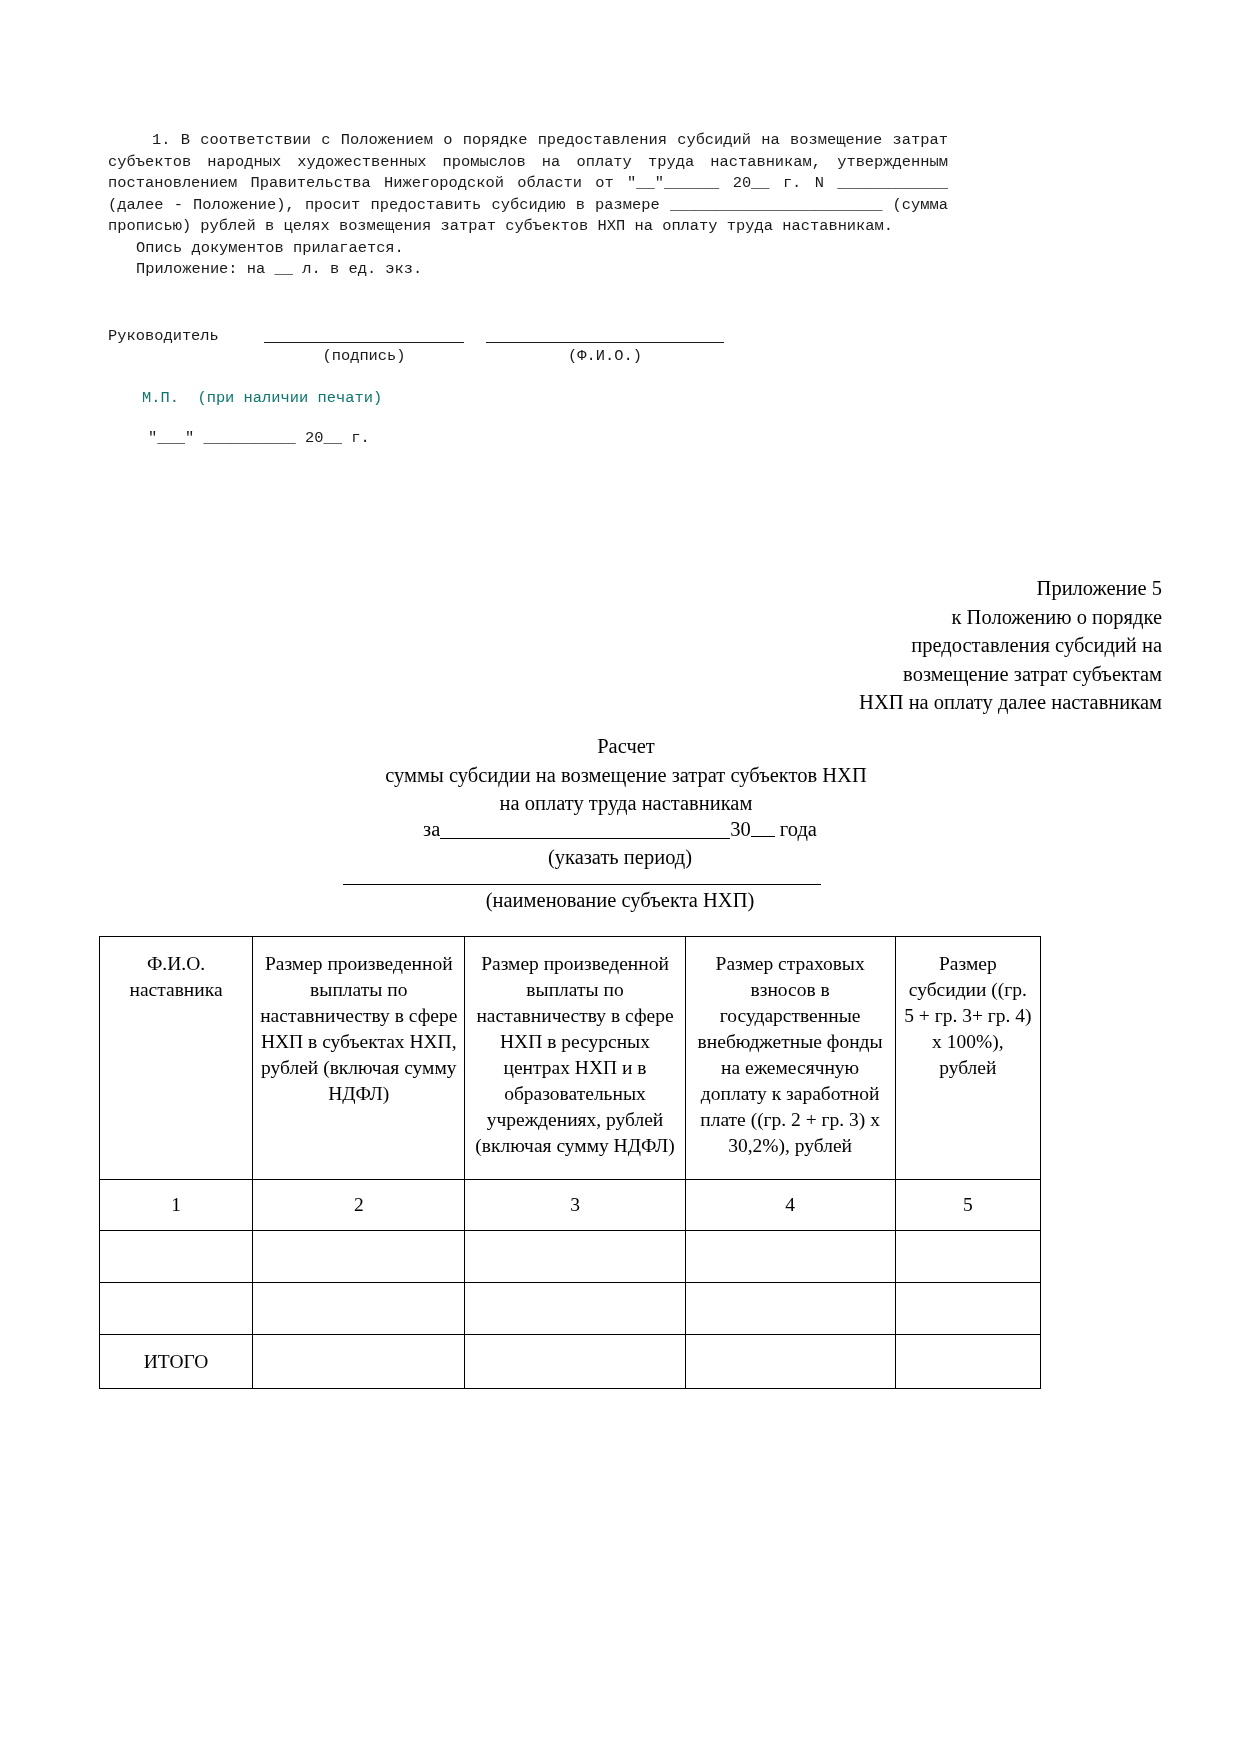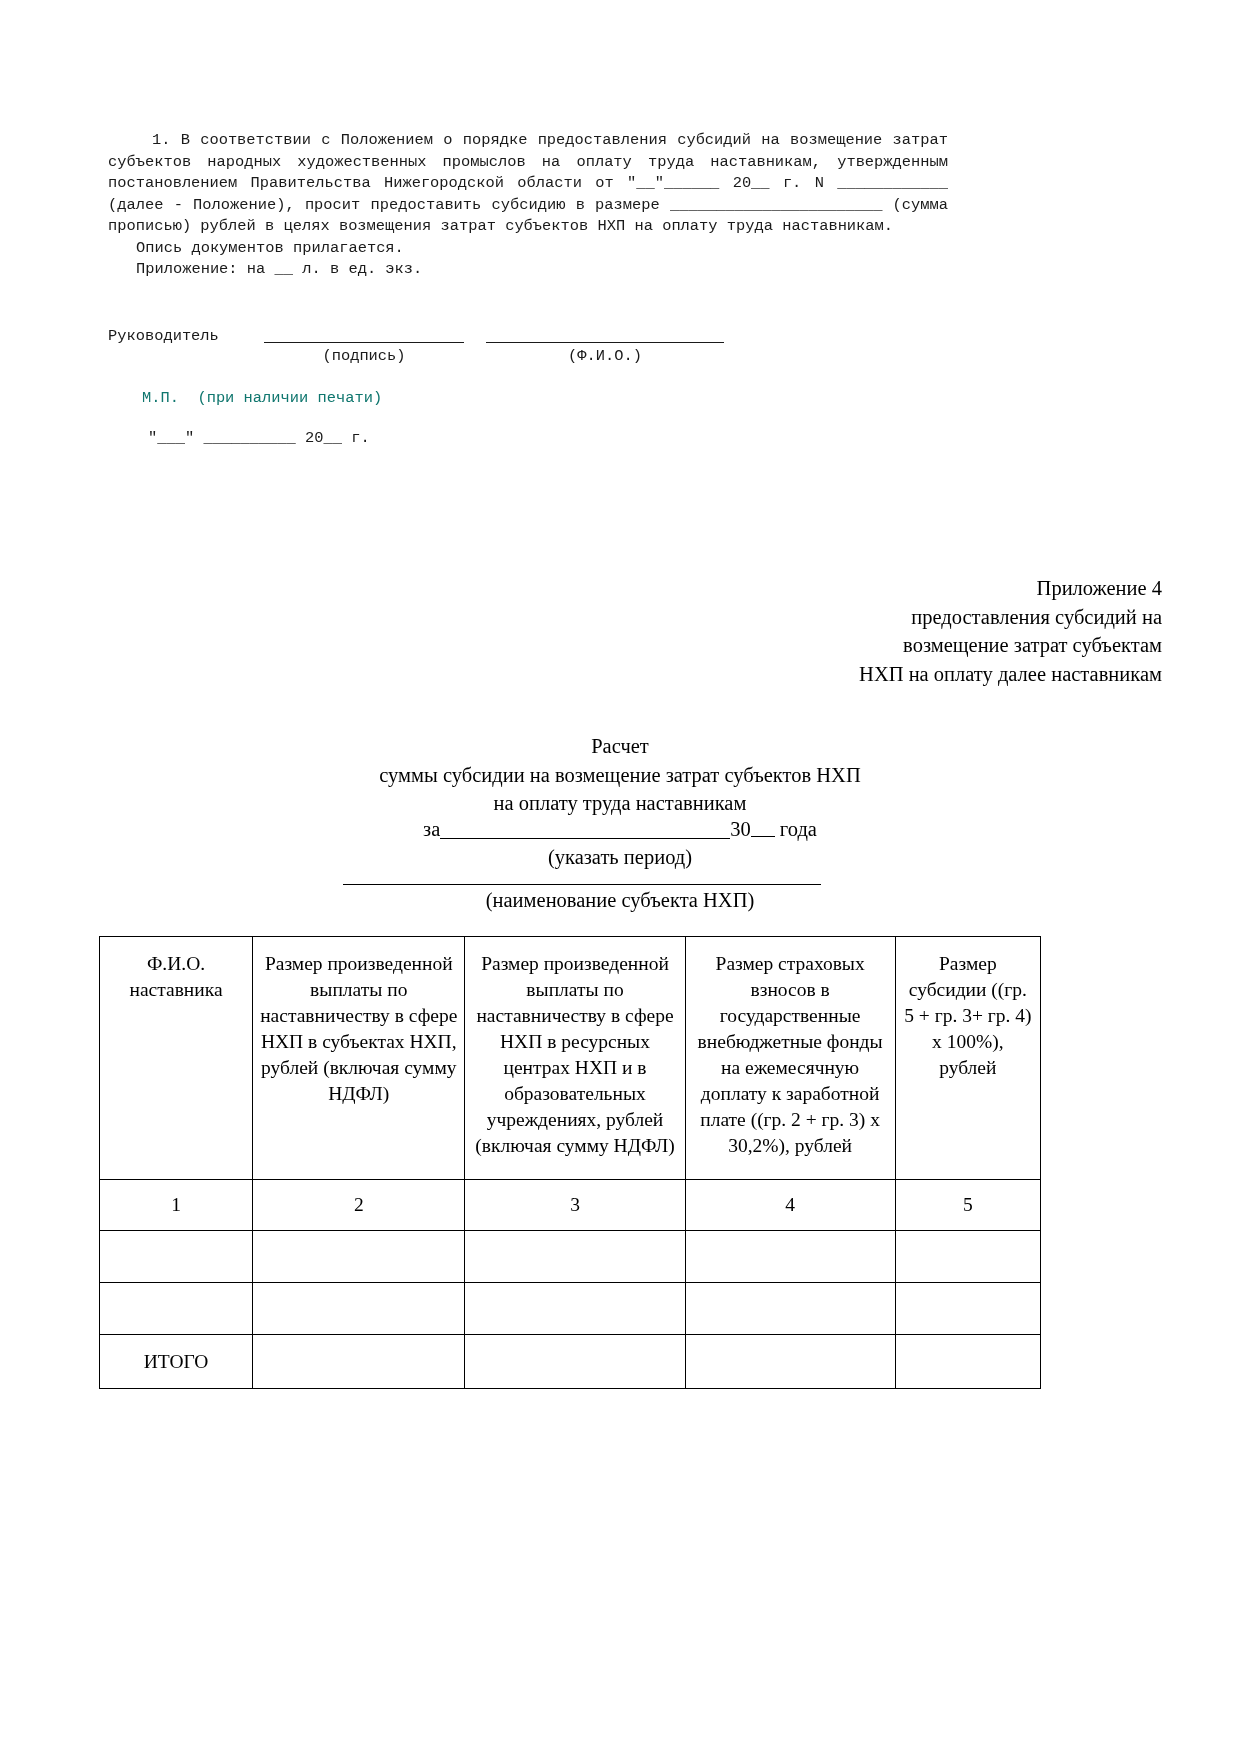--- a/index.html
+++ b/index.html
@@ -124,21 +124,21 @@
     text-align: right;
     font-size: 20.5px;
     line-height: 28.5px;
     font-family: "Liberation Serif", "DejaVu Serif", serif;
   }
   .appendix-ref div { white-space: nowrap; }
 
   
   .calc-title {
     position: absolute;
-    left: 98px;
+    left: 104px;
     top: 732px;
     width: 1044px;
     text-align: center;
     font-size: 20.5px;
     line-height: 28.5px;
   }
 
   .period-row {
     position: absolute;
     left: 98px;
@@ -253,21 +253,22 @@
     <span class="sig-line-1"></span>
     <span class="sig-line-2"></span>
     <span class="sig-cap-1">(подпись)</span>
     <span class="sig-cap-2">(Ф.И.О.)</span>
   </div>
 
   <div class="stamp-line">М.П.  (при наличии печати)</div>
   <div class="date-line">"___" __________ 20__ г.</div>
 
   <div class="appendix-ref">
-    <div>Приложение 4</div>
+    <div>Приложение 5</div>
+    <div>к Положению о порядке</div>
     <div>предоставления субсидий на</div>
     <div>возмещение затрат субъектам</div>
     <div>НХП на оплату далее наставникам</div>
   </div>
 
   <div class="calc-title">
     <div>Расчет</div>
     <div>суммы субсидии на возмещение затрат субъектов НХП</div>
     <div>на оплату труда наставникам</div>
   </div>

